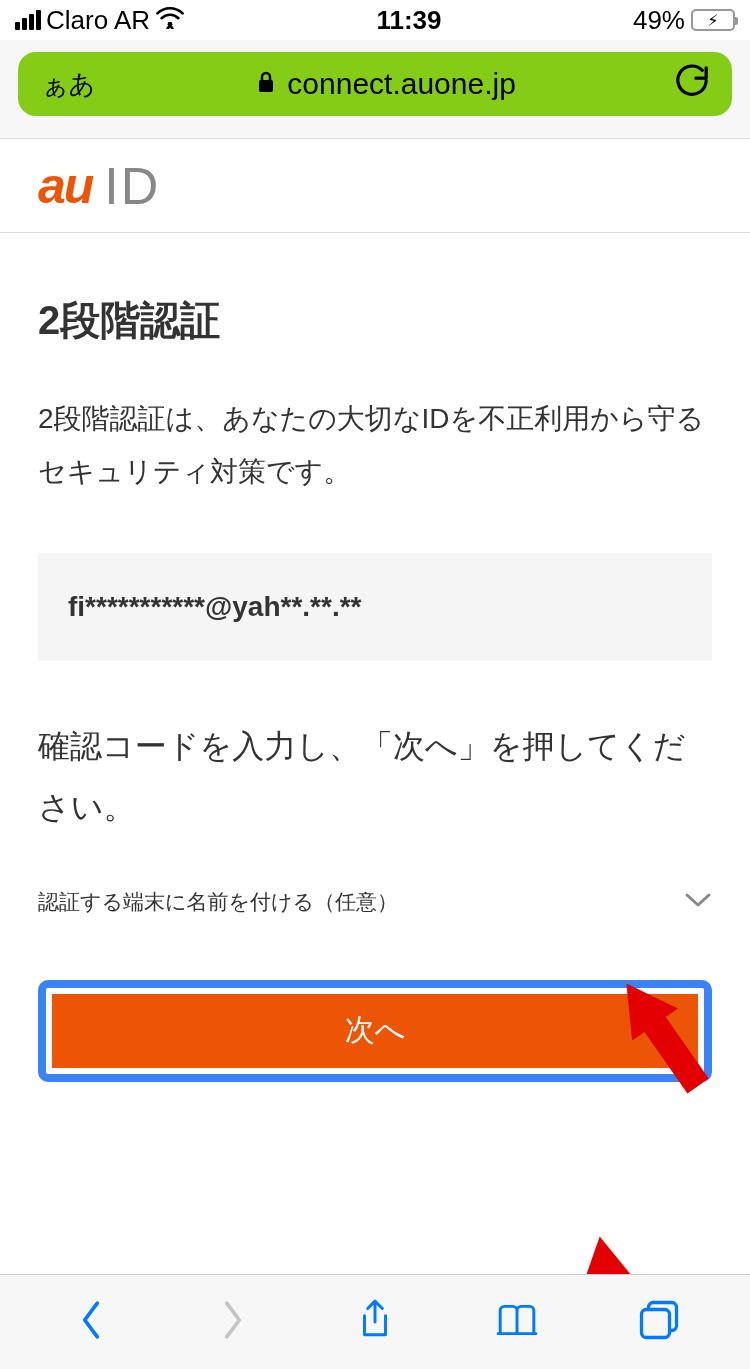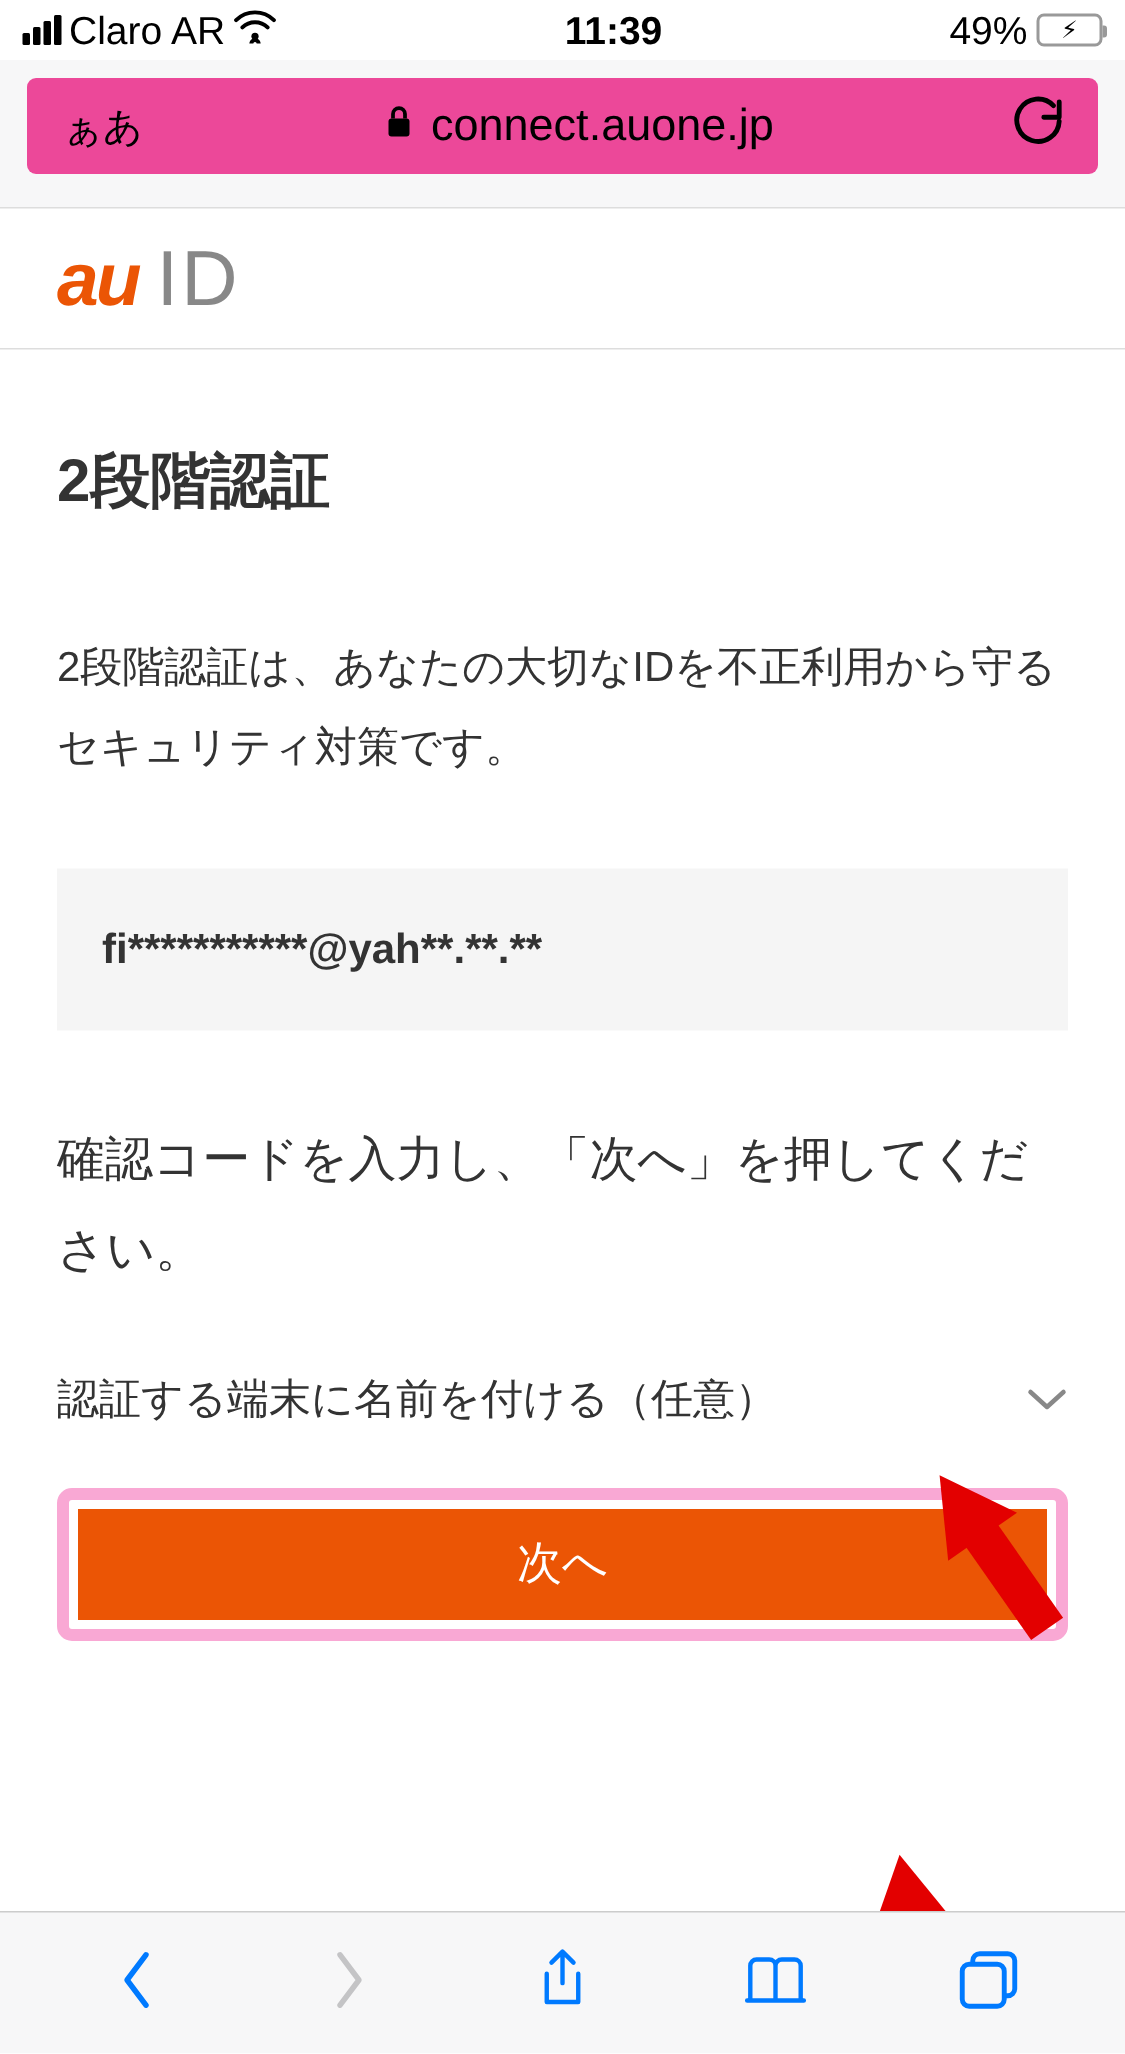--- a/index.html
+++ b/index.html
@@ -46,22 +46,22 @@
     .bolt {
       position: absolute; left: 50%; top: 50%;
       transform: translate(-50%, -50%);
       font-size: 16px; color: #000;
     }
     .browser-bar {
       background: #f7f7f8;
       padding: 12px 18px 22px;
     }
     .url-bar {
-      background: #ec4899;
-      border-radius: 6px;
+      background: #84cc16;
+      border-radius: 18px;
       height: 64px;
       display: flex;
       align-items: center;
       justify-content: space-between;
       padding: 0 24px;
     }
     .url-left { font-size: 26px; font-weight: 500; }
     .url-center { display: flex; align-items: center; gap: 10px; font-size: 30px; }
     .url-center svg { width: 22px; height: 24px; }
     .reload svg { width: 32px; height: 36px; }
@@ -87,21 +87,21 @@
       color: #888;
       font-weight: 400;
       margin-left: 12px;
       letter-spacing: 2px;
     }
     .content { padding: 60px 38px 30px; }
     .page-title {
       font-size: 40px;
       font-weight: 700;
       color: #333;
-      margin-bottom: 70px;
+      margin-bottom: 44px;
     }
     .desc {
       font-size: 28px;
       color: #333;
       line-height: 1.9;
       margin-bottom: 55px;
     }
     .info-box {
       background: #f5f5f5;
       padding: 38px 30px;
@@ -140,29 +140,30 @@
       padding: 0 20px;
       color: #333;
       background: #fff;
     }
     .code-input::placeholder { color: #aaa; }
     .expand-row {
       display: flex;
       justify-content: space-between;
       align-items: center;
       padding: 10px 0 40px;
-      font-size: 28px;
+      font-size: 21px;
       color: #333;
     }
     .chevron svg { width: 28px; height: 18px; }
     .button-highlight {
-      border: 8px solid #f9a8d4;
+      border: 8px solid #3b82f6;
       border-radius: 10px;
       padding: 6px;
       position: relative;
+      margin-top: 24px;
     }
     .next-button {
       width: 100%;
       height: 74px;
       background: #eb5505;
       color: #fff;
       font-size: 30px;
       border: none;
       cursor: pointer;
     }

